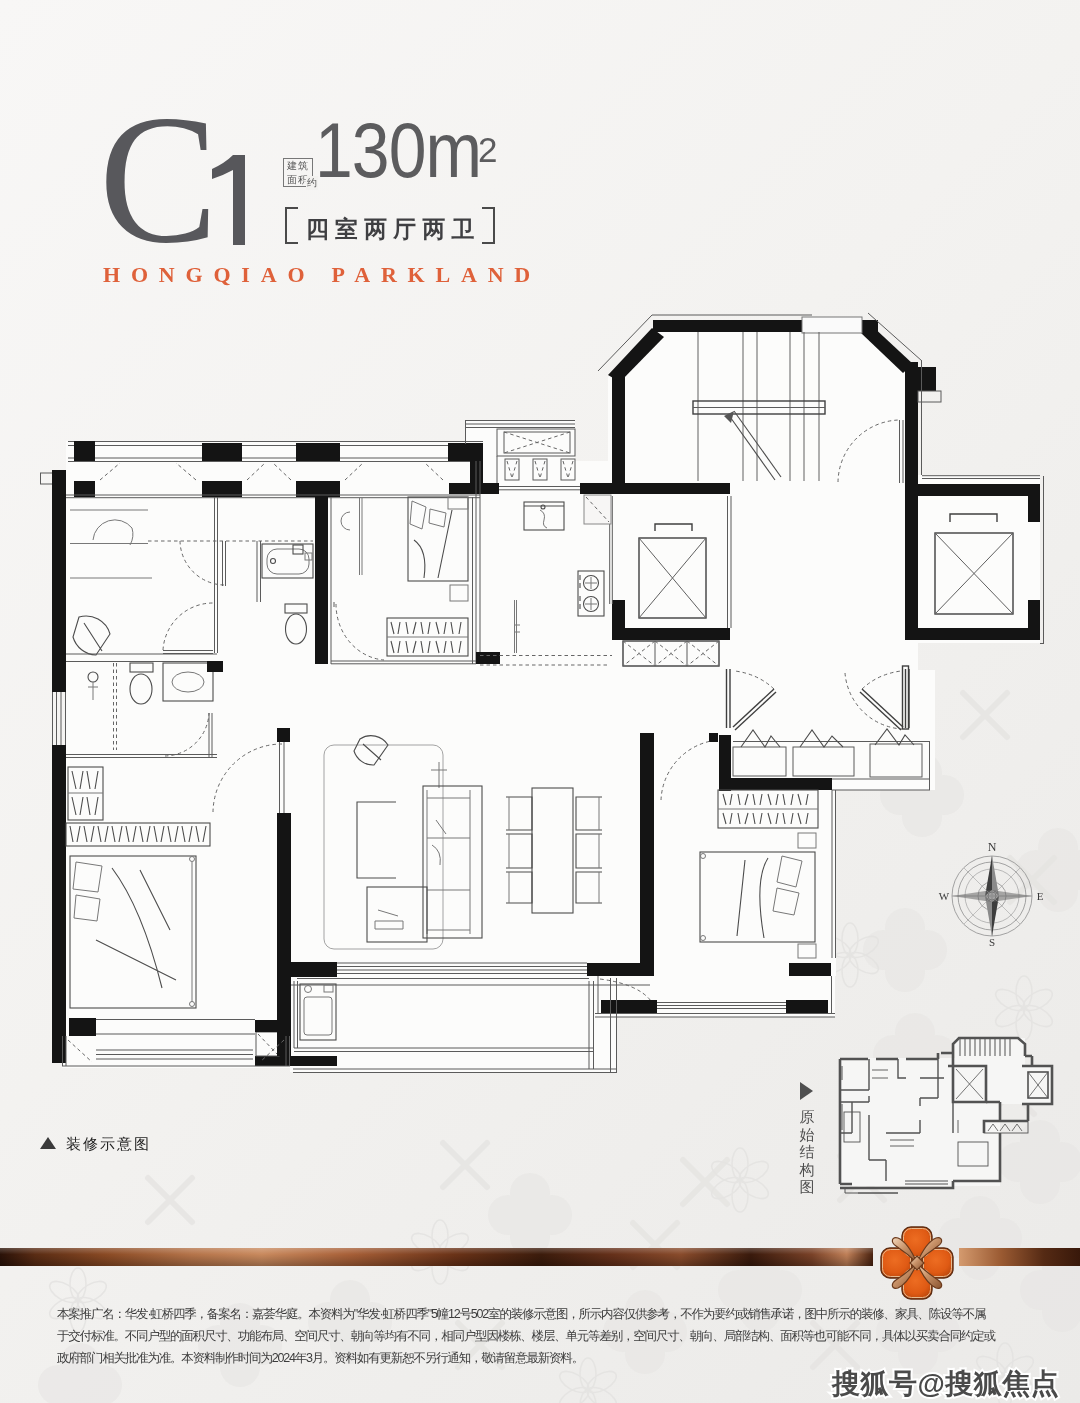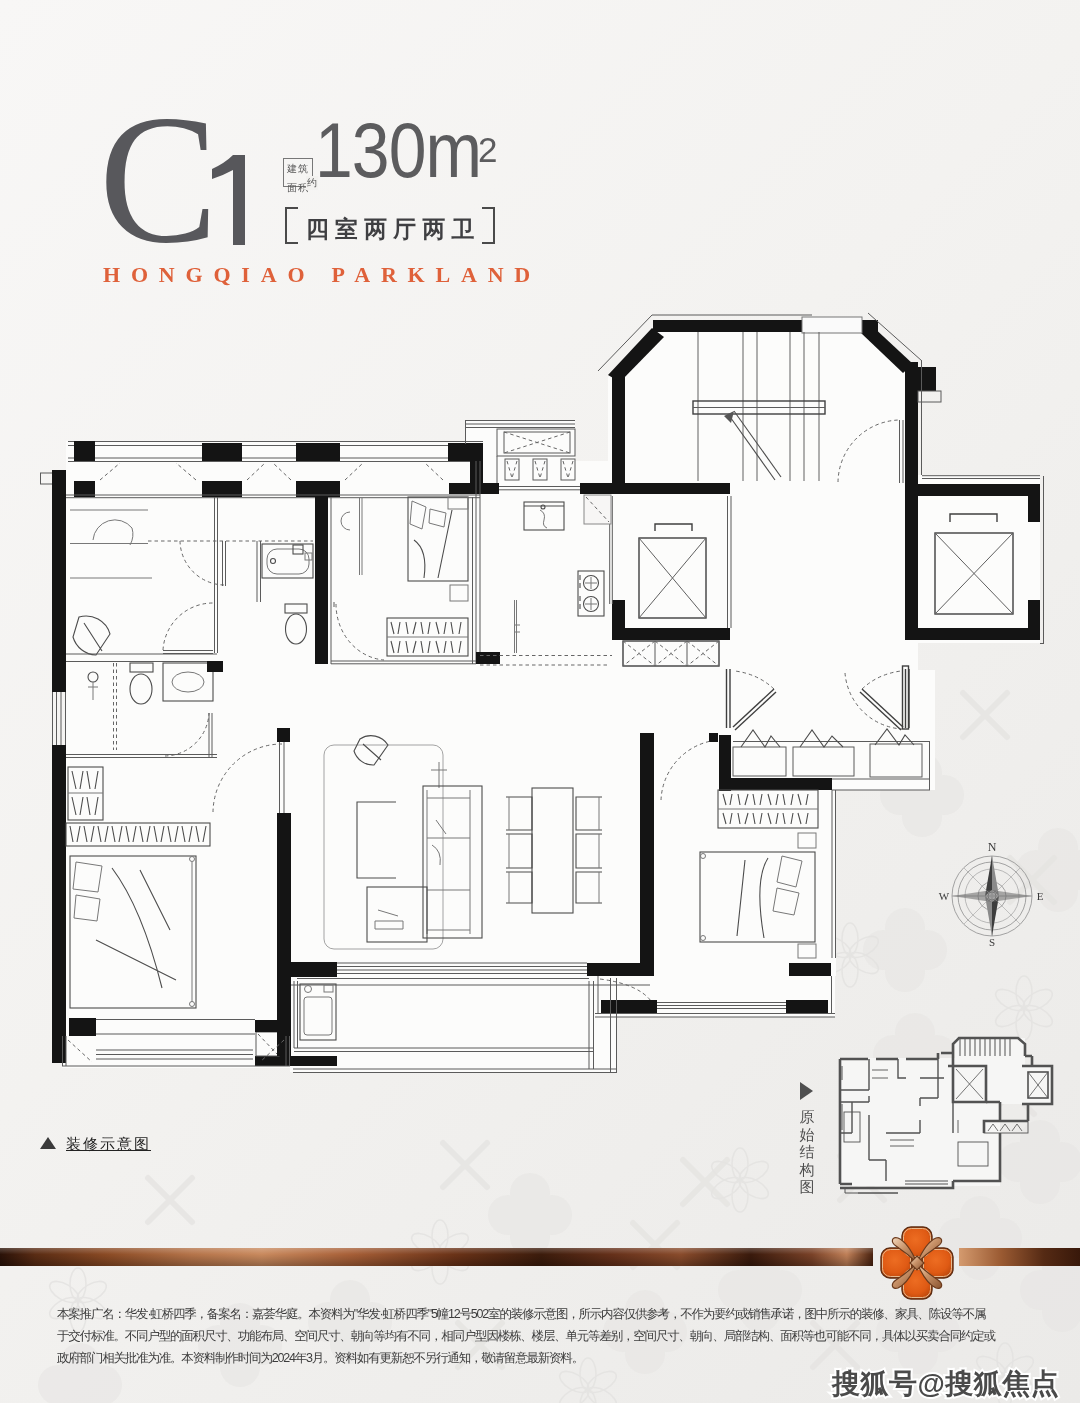--- a/index.html
+++ b/index.html
@@ -4,32 +4,32 @@
 <style>
 html,body{margin:0;padding:0;}
 body{font-family:"Liberation Sans",sans-serif;}
 .page{position:relative;width:1080px;height:1403px;overflow:hidden;
  background:linear-gradient(135deg,#f8f7f6 0%,#f3f2f0 45%,#efeeec 72%,#ebeae8 100%);}
 .abs{position:absolute;}
 
 .c1{left:99px;top:87px;font-family:"Liberation Serif",serif;color:#58585c;}
 .c1 .c{font-size:184px;display:inline-block;transform:scaleX(.97);transform-origin:left bottom;line-height:1;}
 .areabox{left:283px;top:158px;width:28px;height:27px;border:1px solid #777;color:#555;
- font-size:10px;line-height:19px;text-align:center;letter-spacing:1px;}
+ font-size:10px;line-height:14px;text-align:center;letter-spacing:1px;}
 .yue{left:306px;top:176px;font-size:10px;color:#555;background:#f2f1ef;padding:0 1px;}
 .big130{left:315px;top:110px;font-size:78px;color:#5c5c5e;letter-spacing:-1px;
  transform:scaleX(.87);transform-origin:left top;line-height:1.05;font-weight:400;}
 .sup2{left:478px;top:130px;font-size:35px;color:#5c5c5e;}
 .rooms{left:306px;top:213px;font-size:23.5px;color:#3f3f42;letter-spacing:6.5px;font-weight:bold;transform:scaleX(.97);transform-origin:left top;}
 .brkt{top:207px;width:11px;height:33px;}
 .brkt.l{left:285px;border-left:2.5px solid #4a4a4a;border-top:2.5px solid #4a4a4a;border-bottom:2.5px solid #4a4a4a;}
 .brkt.r{left:482px;border-right:2.5px solid #4a4a4a;border-top:2.5px solid #4a4a4a;border-bottom:2.5px solid #4a4a4a;}
 .hongqiao{left:103px;top:262px;font-family:"Liberation Serif",serif;font-size:22px;color:#df613a;letter-spacing:10.8px;font-weight:bold;}
 
-.cap1{left:40px;top:1135px;font-size:15px;color:#222;letter-spacing:2px;text-decoration:underline;}
+.cap1{left:40px;top:1135px;font-size:15px;color:#222;letter-spacing:2px;}
 .cap1 .tri{display:inline-block;width:0;height:0;border-left:8px solid transparent;border-right:8px solid transparent;border-bottom:12px solid #3a3a3a;margin-right:10px;}
 .cap2tri{left:800px;top:1082px;width:0;height:0;border-top:9px solid transparent;border-bottom:9px solid transparent;border-left:13px solid #4f4f4f;}
 .cap2{left:799px;top:1108px;width:16px;font-size:15px;line-height:17.5px;color:#4f4f4f;text-align:center;}
 
 .band{top:1248px;height:18px;background:linear-gradient(180deg,rgba(255,255,255,.22) 0%,rgba(255,255,255,0) 35%,rgba(0,0,0,.28) 100%),linear-gradient(90deg,#2a1208 0%,#5a2c14 4%,#8a4a24 12%,#b5744a 22%,#c98a5e 30%,#a86038 40%,#6b3318 52%,#3c1c0c 62%,#65301a 70%,#8a4c2c 78%,#3a1a0c 86%,#7a4228 93%,#c08058 97%,#4a220f 100%);}
 .band.l{left:0;width:873px;}
 .band.r{left:959px;width:121px;background:linear-gradient(90deg,#d49a6e 0%,#9a5a32 35%,#552a14 70%,#38180a 100%);}
 
 .disc{left:57px;top:1303px;width:990px;font-size:12.5px;line-height:22px;color:#3c3c3c;letter-spacing:-1.2px;white-space:nowrap;}
 

